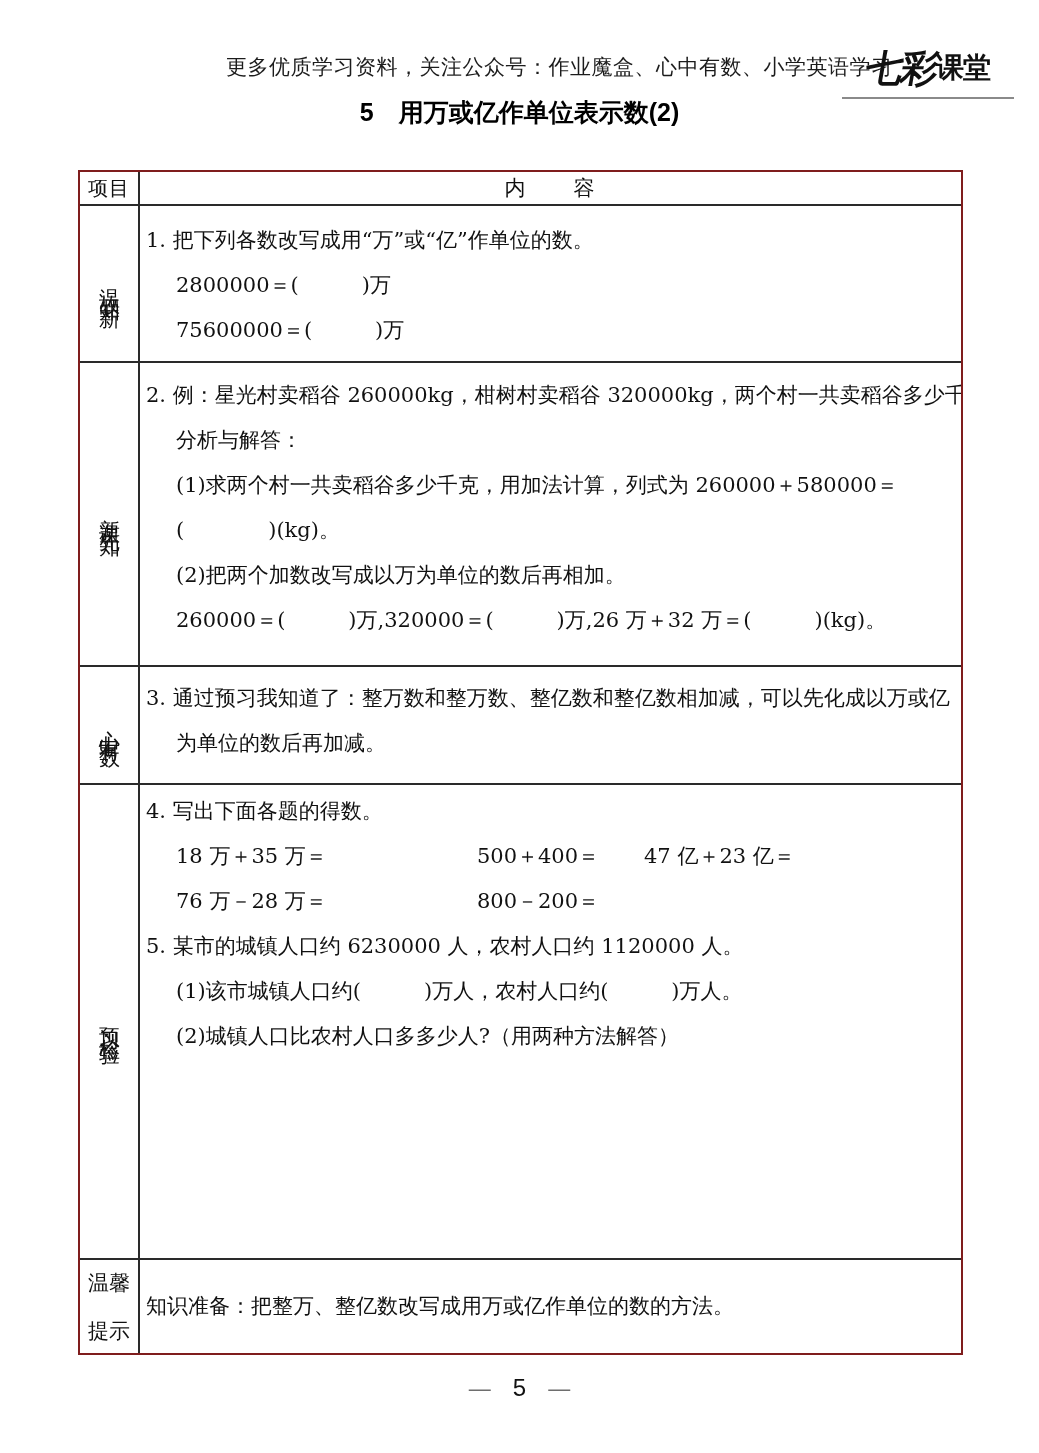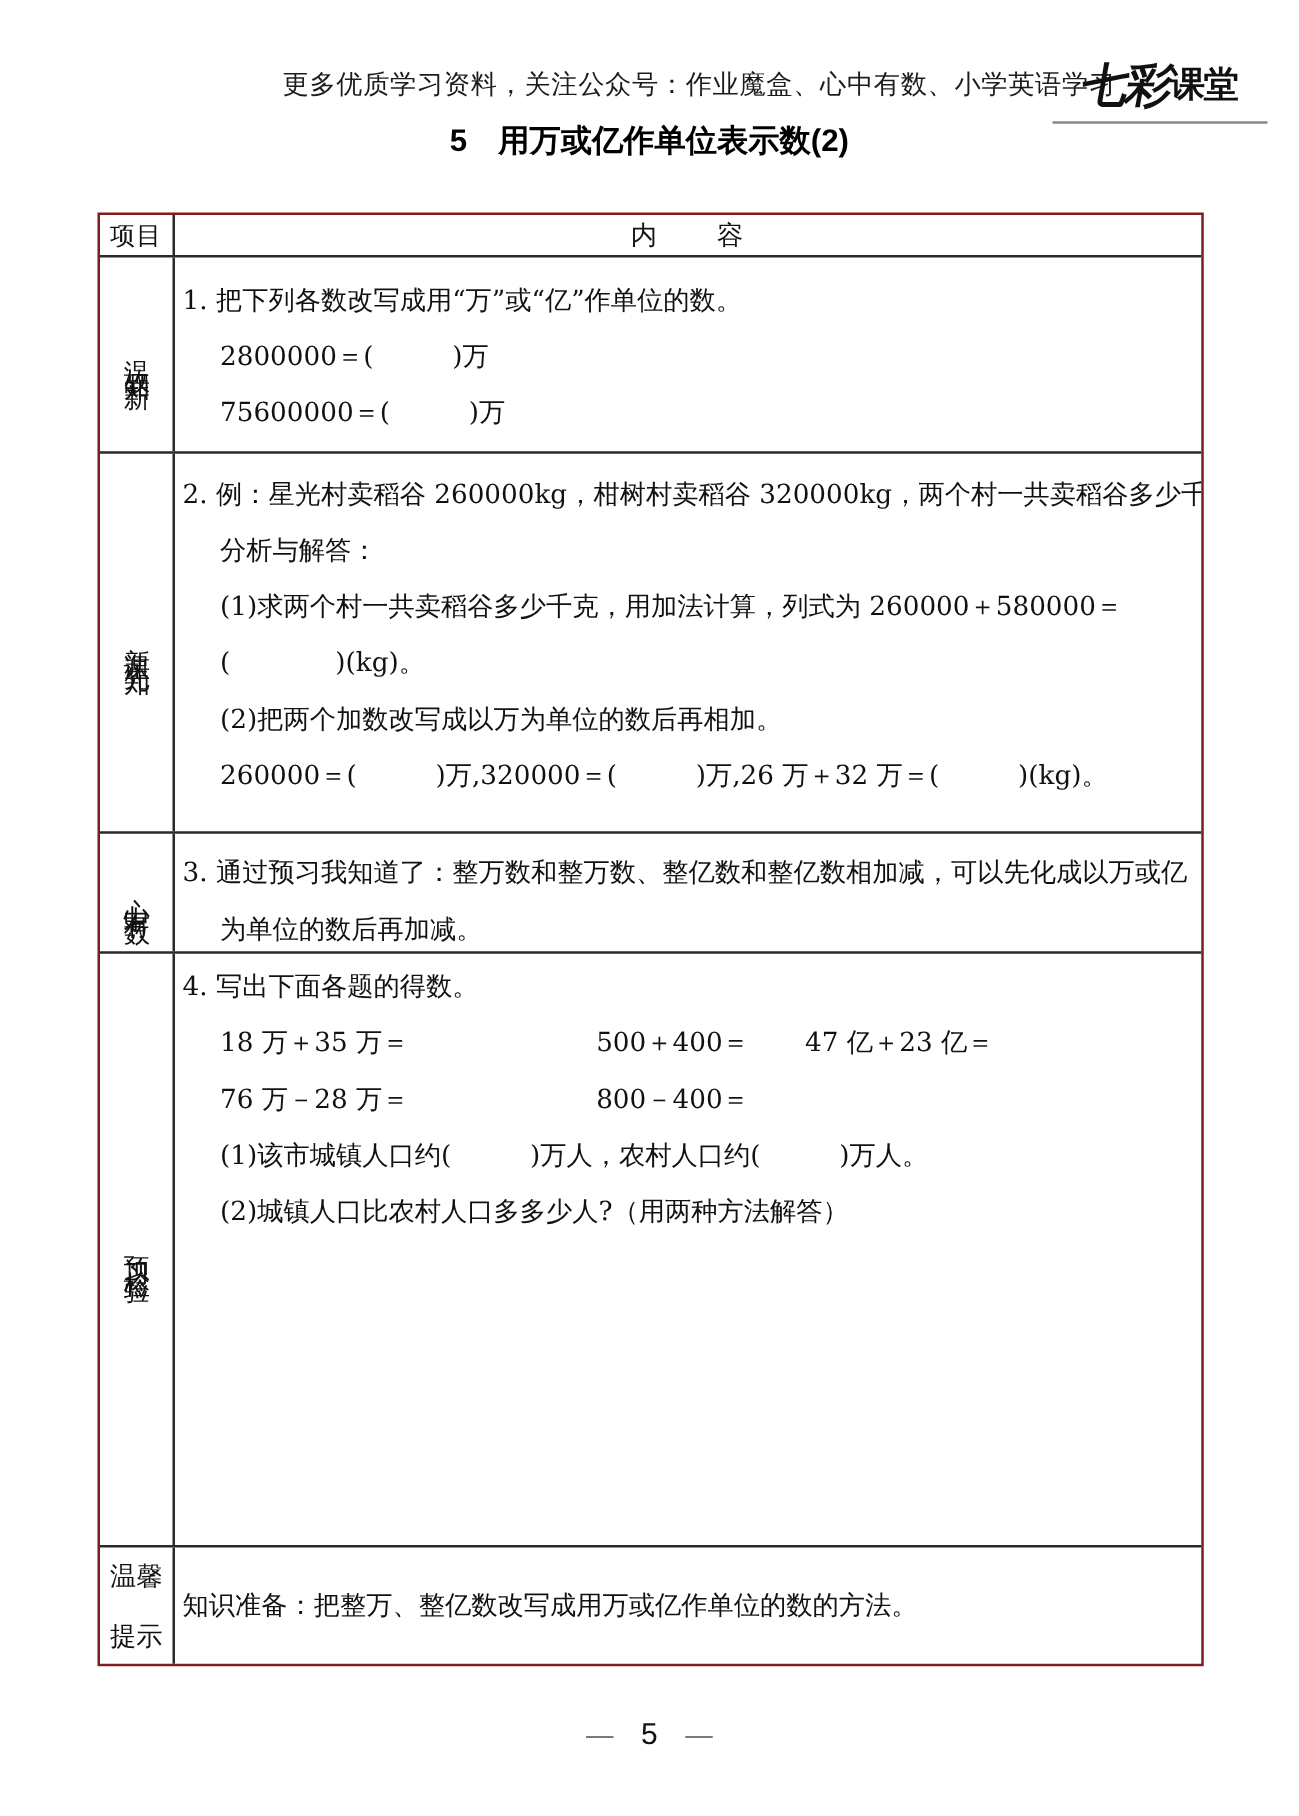--- a/index.html
+++ b/index.html
@@ -76,21 +76,21 @@
   }
   .hlabel { display: flex; flex-direction: column; gap: 20px; text-align: center; font-size: 21px; }
   .content-cell p {
     margin: 0; font-size: 21px; line-height: 45px;
     white-space: nowrap;
   }
   .l0 { padding-left: 6px; }
   .l1 { padding-left: 36px; }
   .row-review    { height: 157px; } .row-review    .content-cell { padding-top: 12px; }
   .row-newlesson { height: 304px; } .row-newlesson .content-cell { padding-top: 10px; }
-  .row-mind      { height: 96px; } .row-mind      .content-cell { padding-top: 9px; }
+  .row-mind      { height: 118px; } .row-mind      .content-cell { padding-top: 9px; }
   .row-check     { height: 475px; } .row-check     .content-cell { padding-top: 4px; }
   .row-tips      { height: 95px;  } .row-tips      .content-cell { display: flex; align-items: center; }
   .calc-line { display: flex; padding-left: 36px; }
   .calc-line .c1 { display: inline-block; width: 256px; }
   .calc-line .c2 { display: inline-block; width: 212px; text-align: center; }
   .calc-line .c3 { display: inline-block; flex: 1; }
 
   
   .page-footer {
     position: absolute; top: 1374px; left: 0; width: 100%;
@@ -159,22 +159,23 @@
     </div>
     <div class="content-cell">
       <p class="l0">4. 写出下面各题的得数。</p>
       <p class="calc-line">
         <span class="c1">18 万＋35 万＝</span>
         <span class="c2">500＋400＝</span>
         <span class="c3">47 亿＋23 亿＝</span>
       </p>
       <p class="calc-line">
         <span class="c1">76 万－28 万＝</span>
-        <span class="c2">800－400＝</span>
+        <span class="c2">800－200＝</span>
       </p>
+      <p class="l0">5. 某市的城镇人口约 6230000 人，农村人口约 1120000 人。</p>
       <p class="l1">(1)该市城镇人口约(　　　)万人，农村人口约(　　　)万人。</p>
       <p class="l1">(2)城镇人口比农村人口多多少人?（用两种方法解答）</p>
     </div>
   </div>
 
   <div class="trow row-tips">
     <div class="label-cell">
       <div class="hlabel">
         <span>温馨</span>
         <span>提示</span>

